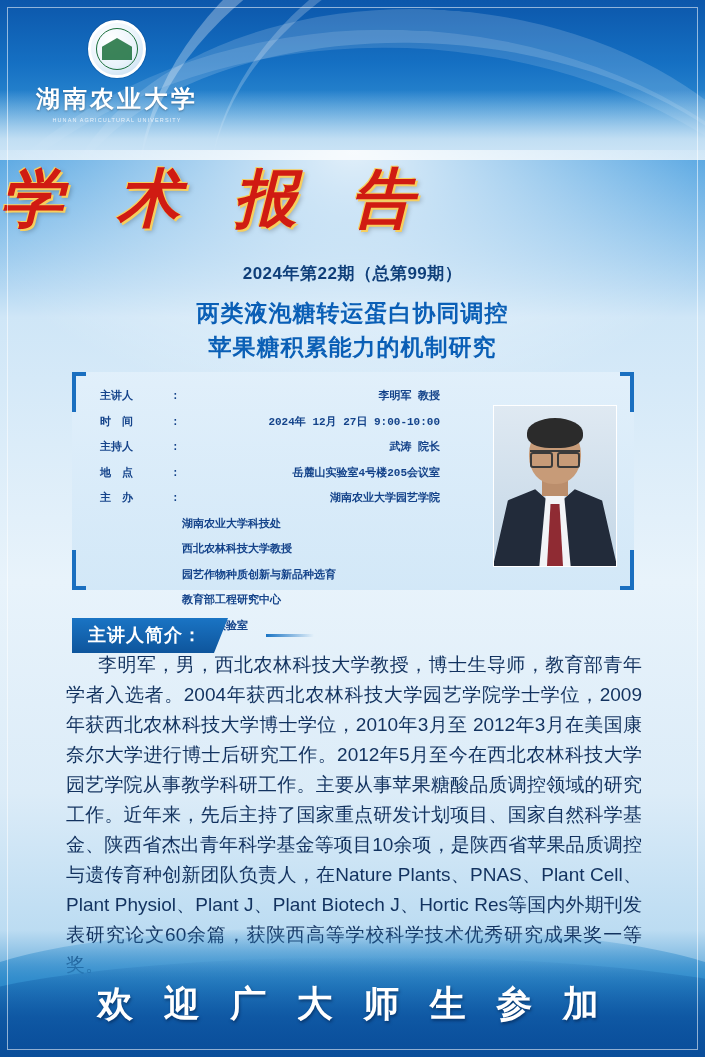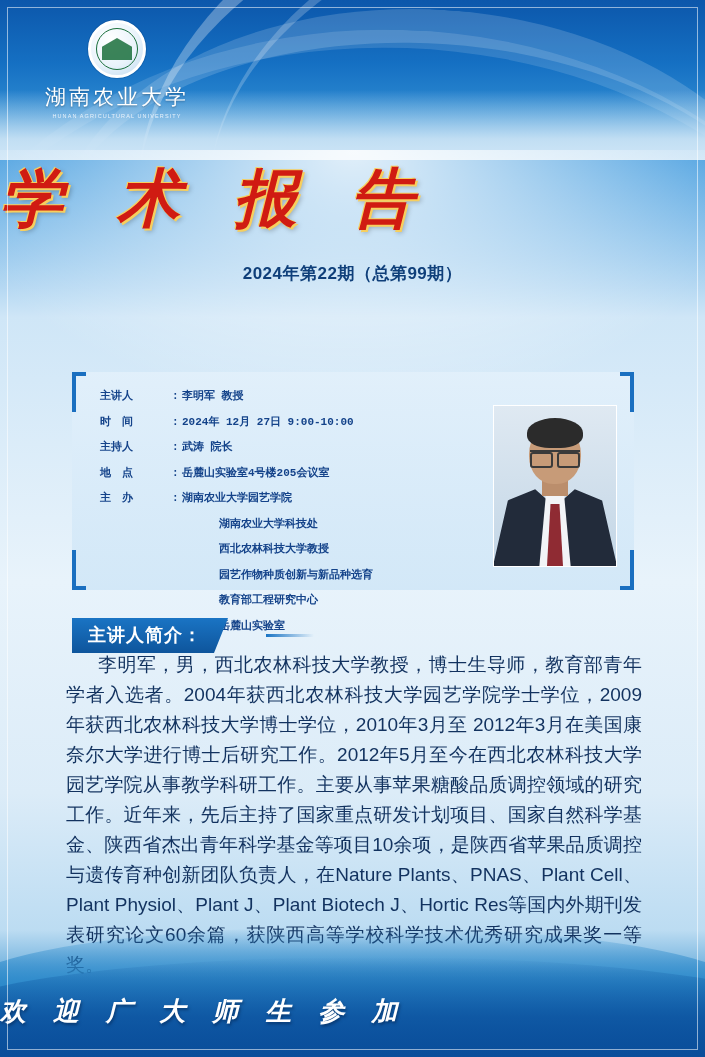--- a/index.html
+++ b/index.html
@@ -116,23 +116,23 @@
   }
   .seal-inner {
     width: 30px; height: 22px;
     background: #1a6f3c;
     clip-path: polygon(0% 100%, 0% 40%, 50% 0%, 100% 40%, 100% 100%);
     opacity: .85;
   }
   .uni-name {
     margin-top: 5px;
     color: #ffffff;
-    font-size: 21px;
+    font-size: 24px;
     letter-spacing: 3px;
-    font-weight: normal;
+    font-weight: bold;
     text-shadow: 0 1px 2px rgba(0,0,0,0.3);
     white-space: nowrap;
   }
   .uni-name-en {
     margin-top: 2px;
     color: #e8f2fb;
     font-size: 5.5px;
     letter-spacing: 1.1px;
     white-space: nowrap;
   }
@@ -203,22 +203,22 @@
     font-weight: bold;
     font-family: Liberation Mono, monospace;
   }
   .row { display:flex; }
   .lbl {
     width: 72px;
     flex: 0 0 72px;
     letter-spacing: 0px;
   }
   .colon { width: 10px; flex:0 0 10px; }
-  .val { flex: 1; font-weight: bold; }
-  .sub-org { margin-left: 119px; }
+  .val { flex: 1; font-weight: bold; text-align: right; }
+  .sub-org { margin-left: 82px; }
 
   .portrait {
     position:absolute;
     right: 88px; top: 405px;
     width: 124px; height: 162px;
     border: 1px solid #fff;
     background: linear-gradient(180deg,#cfe0ee 0%,#b9cfe2 100%);
     overflow: hidden;
   }
   .p-bg { position:absolute; inset:0; background: linear-gradient(180deg,#dfe9f2,#c3d6e6); }
@@ -289,25 +289,24 @@
     line-height: 30px;
     text-align: justify;
     text-justify: inter-ideograph;
   }
   .bio .indent { text-indent: 32px; display:block; }
 
   
   .slogan {
     position:absolute;
     left:0; right:0; bottom: 28px;
-    text-align:left;
+    text-align:center;
     font-family: "DejaVu Serif","Liberation Serif",serif;
-    font-style: italic;
-    font-weight: bold;
-    font-size: 26px;
+    font-weight: bold;
+    font-size: 36px;
     letter-spacing: 9px;
     color: #ffffff;
     text-shadow: 1px 2px 3px rgba(0,30,70,0.55);
   }
 </style>
 </head>
 <body>
 
 <div class="poster">
 
@@ -323,20 +322,24 @@
   <div class="logo-wrap">
     <div class="seal">
       <div class="seal-inner"></div>
     </div>
     <div class="uni-name">湖南农业大学</div>
     <div class="uni-name-en">HUNAN AGRICULTURAL UNIVERSITY</div>
   </div>
 
   <div class="title-big">学 术 报 告</div>
   <div class="issue">2024年第22期（总第99期）</div>
+  <div class="subtitle">
+    <div>两类液泡糖转运蛋白协同调控</div>
+    <div>苹果糖积累能力的机制研究</div>
+  </div>
 
   <div class="info-panel"></div>
   <div class="brk brk-tl"></div>
   <div class="brk brk-bl"></div>
   <div class="brk brk-tr"></div>
   <div class="brk brk-br"></div>
 
   <div class="info-list">
     <div class="row">
       <span class="lbl">主讲人</span>

